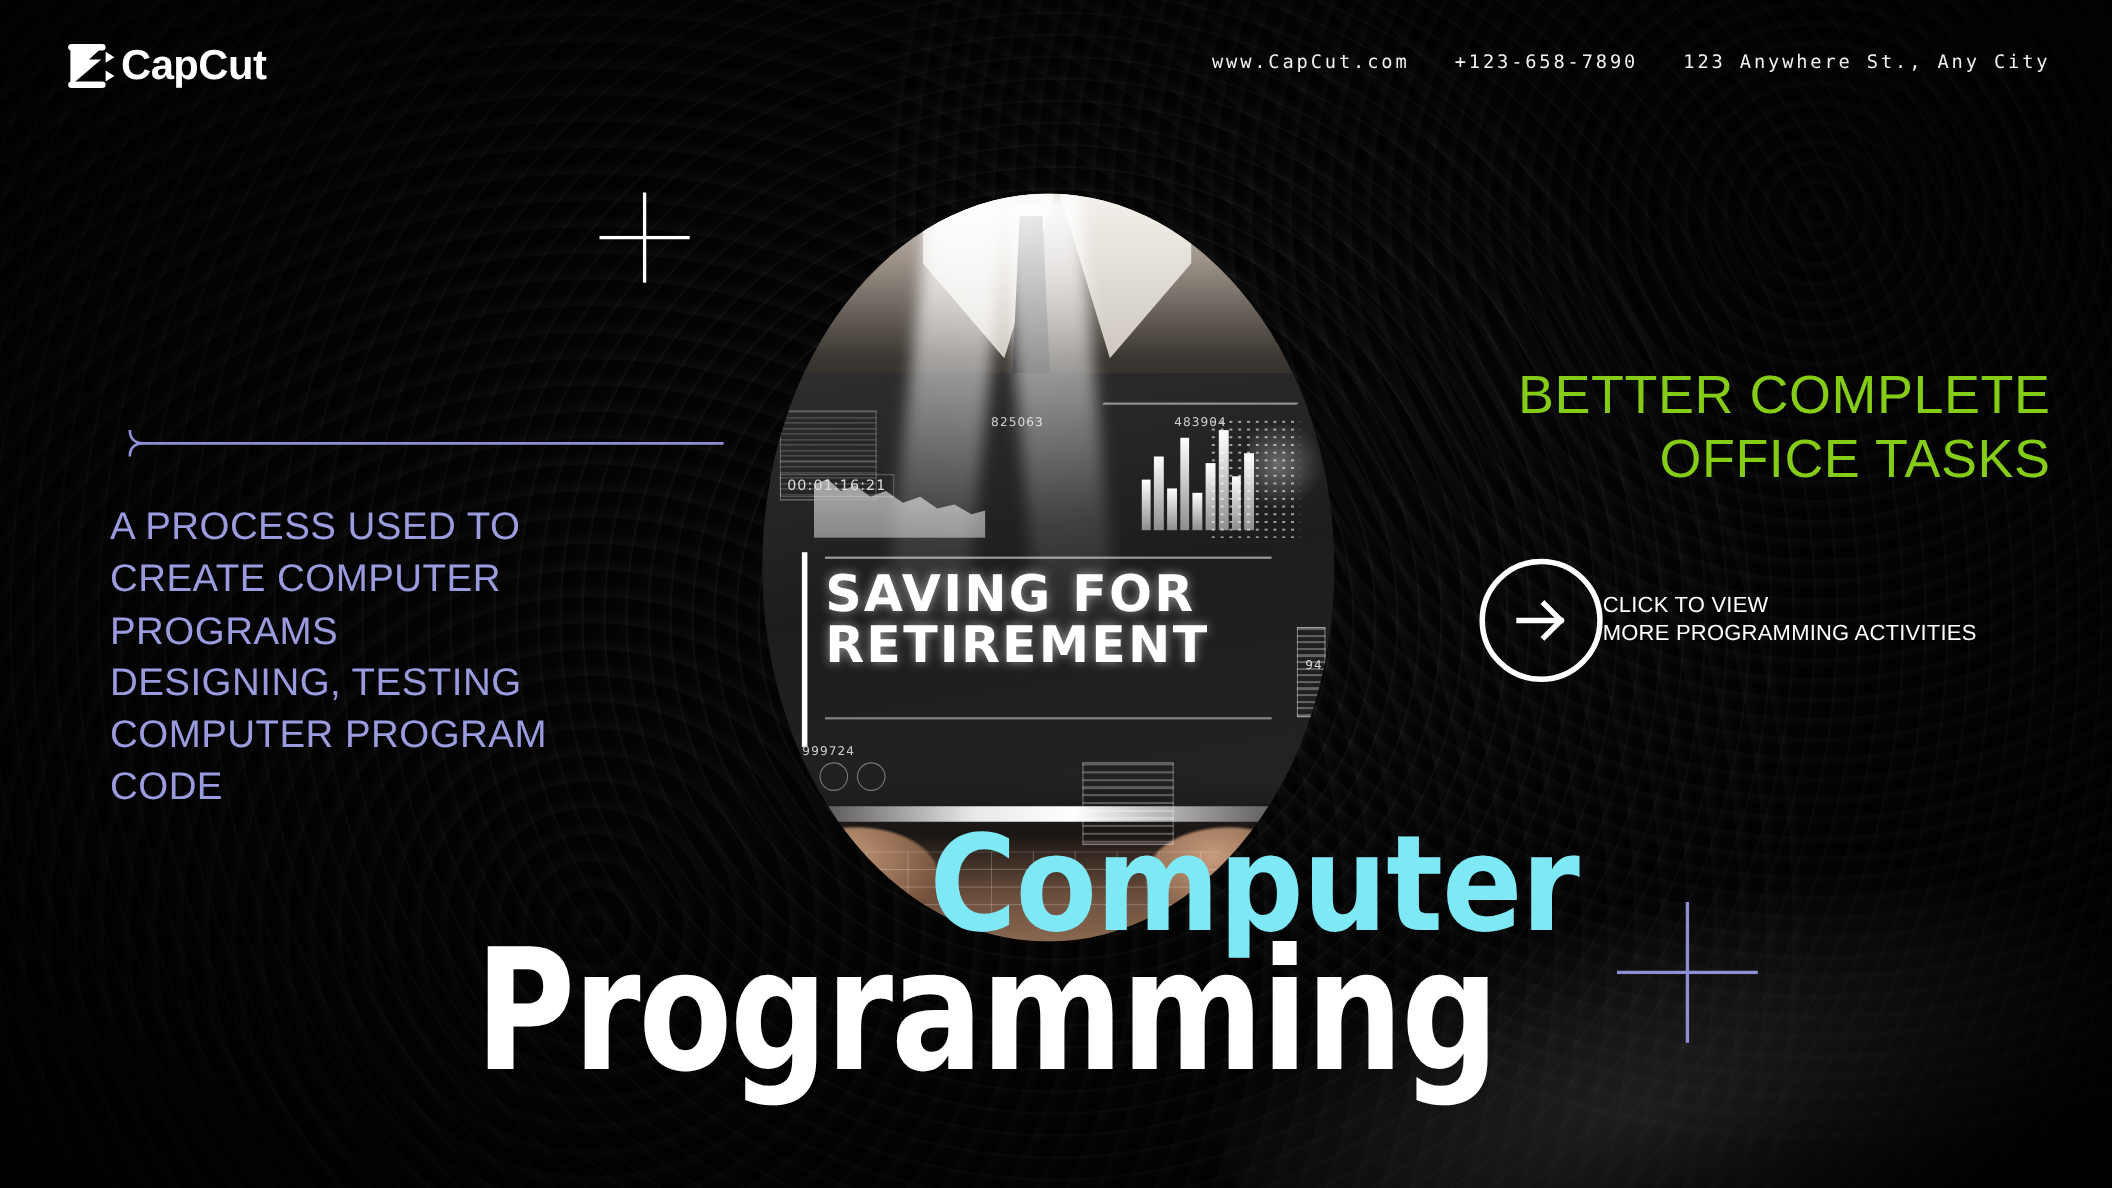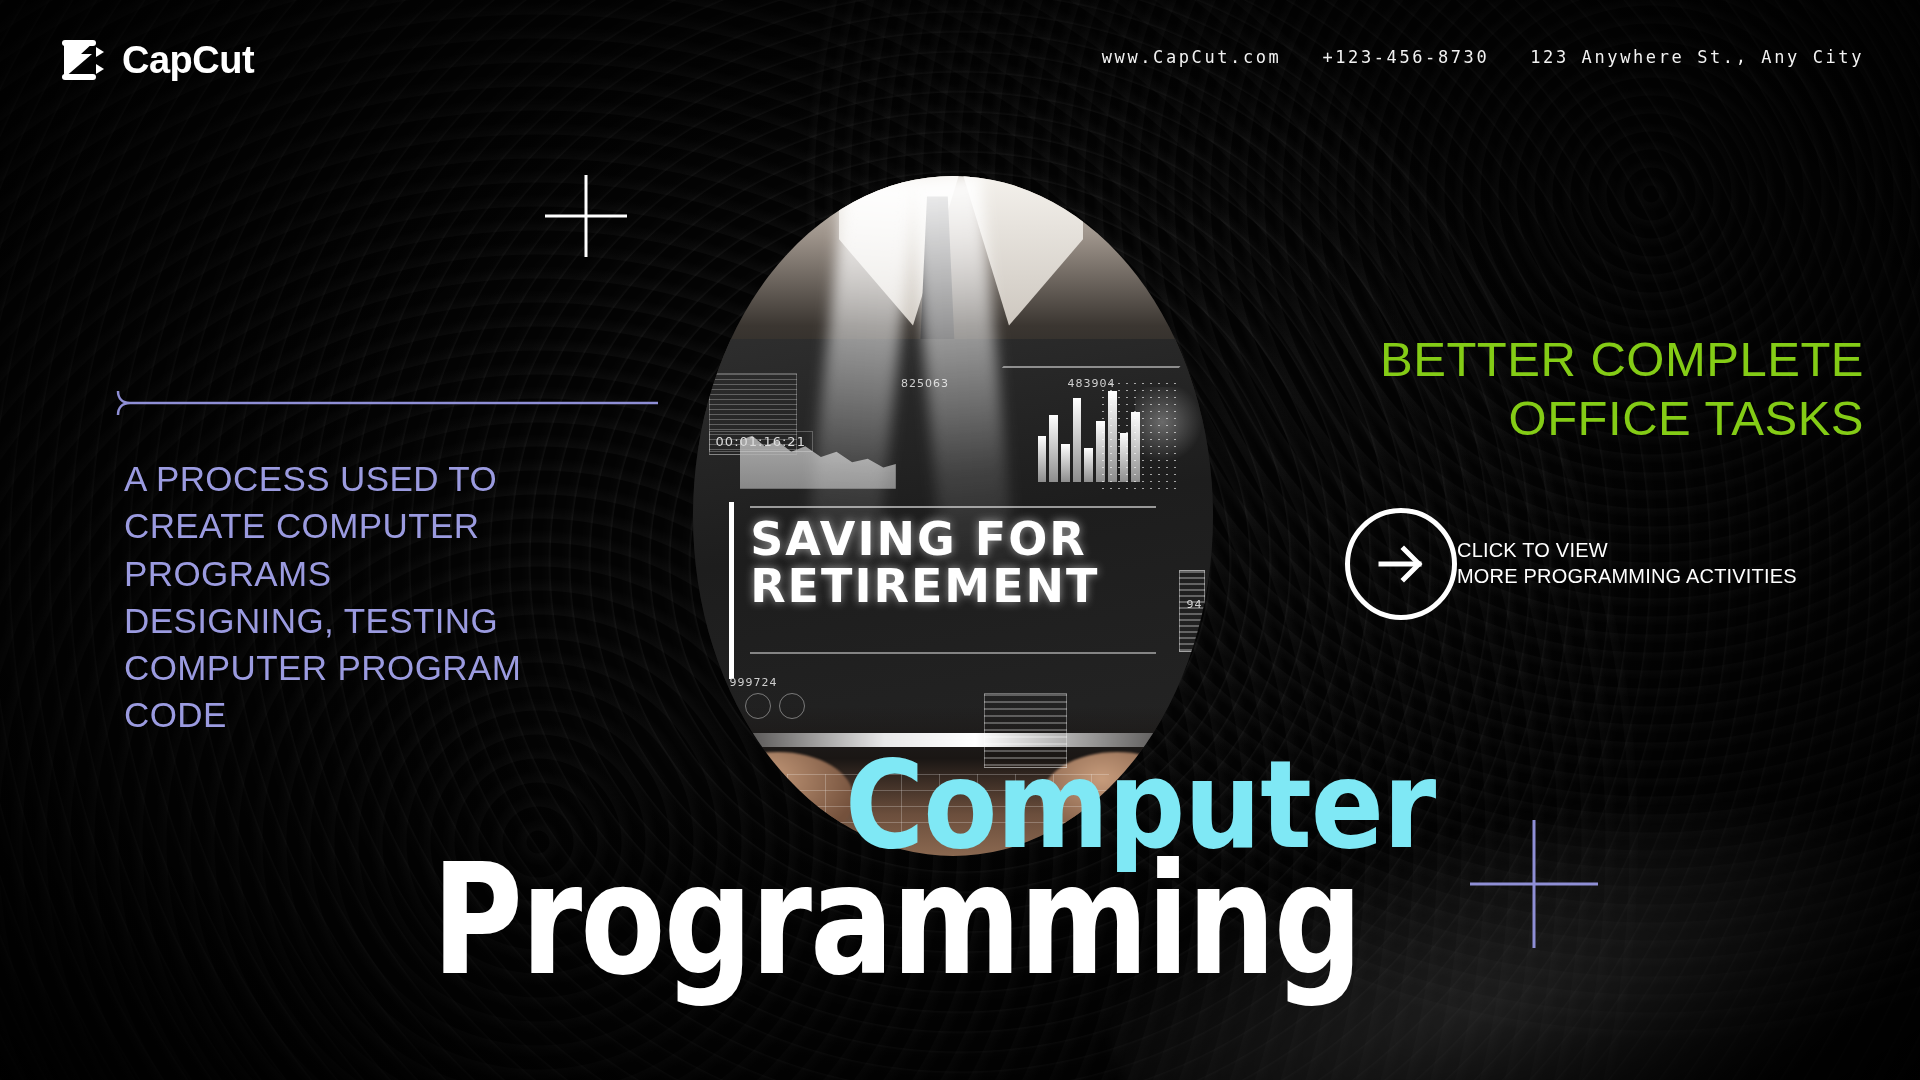--- a/index.html
+++ b/index.html
@@ -50,34 +50,34 @@
     position:absolute; inset:0;
     background:radial-gradient(ellipse at 50% 45%, rgba(0,0,0,0) 30%, rgba(0,0,0,.55) 78%, rgba(0,0,0,.9) 100%);
   }
   .bg-streak {
     position:absolute; left:58%; bottom:-120px; width:900px; height:420px;
     background:radial-gradient(ellipse at 40% 50%, rgba(255,255,255,.22), rgba(255,255,255,0) 62%);
     transform:rotate(-16deg); filter:blur(6px);
   }
 
   
-  .logo-wrap { position:absolute; left:60px; top:38px; display:flex; align-items:center; gap:16px; }
+  .logo-wrap { position:absolute; left:60px; top:38px; display:flex; align-items:center; gap:4px; }
   .logo-mark { width:46px; height:44px; }
   .logo-text { color:#fff; font-size:38px; font-weight:700; letter-spacing:-.5px; }
 
   .contact-row { position:absolute; top:47px; right:56px; display:flex; align-items:center; gap:41px; }
   .contact-item {
     color:#f2f2f2; font-size:17px; letter-spacing:2.6px;
     font-family:"DejaVu Sans Mono", monospace; white-space:nowrap;
   }
 
   
   .arrow-line { position:absolute; left:112px; top:390px; width:546px; height:26px; }
   .left-copy {
-    position:absolute; left:124px; top:455px; width:470px;
+    position:absolute; left:100px; top:455px; width:470px;
     color:#9b9be0; font-size:35px; line-height:1.35; letter-spacing:.4px;
     text-transform:uppercase; white-space:pre-line;
   }
 
   
   .oval {
     position:absolute; left:693px; top:176px; width:520px; height:680px;
     border-radius:50% / 50%; overflow:hidden; background:#101010;
   }
   .photo { position:absolute; inset:0; }
@@ -227,21 +227,21 @@
         <rect x="2" y="36" width="34" height="6" rx="3" fill="#ffffff"></rect>
         <path fill="#ffffff" d="M36 9l8 5-8 5z"></path>
         <path fill="#ffffff" d="M36 26l8 5-8 5z"></path>
       </svg>
     </span>
     <span class="logo-text">CapCut</span>
   </div>
 
   <div class="contact-row">
     <span class="contact-item">www.CapCut.com</span>
-    <span class="contact-item">+123-456-8730</span>
+    <span class="contact-item">+123-658-7890</span>
     <span class="contact-item">123 Anywhere St., Any City</span>
   </div>
 
   <div class="arrow-line">
     <svg viewBox="0 0 546 26" width="546" height="26" aria-hidden="true">
       <path d="M546 13 H18" stroke="#8f8fd6" stroke-width="2.5" fill="none"></path>
       <path d="M6 1 C6 8 10 13 18 13 C10 13 6 18 6 25" stroke="#8f8fd6" stroke-width="2.5" fill="none"></path>
     </svg>
   </div>
 

